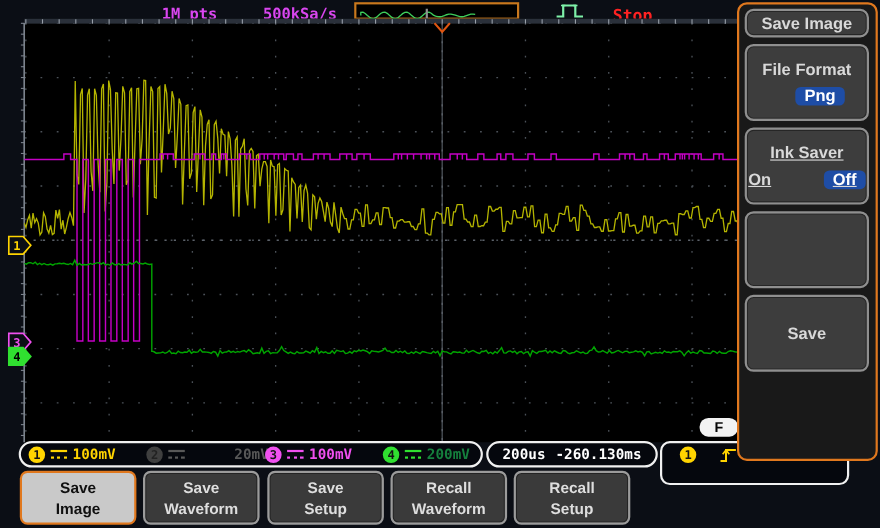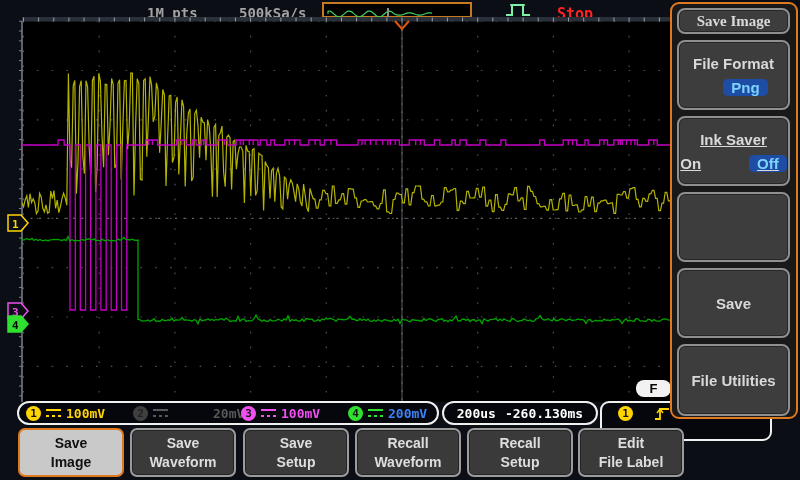--- a/index.html
+++ b/index.html
@@ -7,21 +7,21 @@
   }
   html,body{margin:0;padding:0;background:#0b0e15;}
   .screen{position:relative;width:800px;height:480px;background:#0b0e15;overflow:hidden;
           font-family:"DejaVu Sans Mono",monospace;}
   .abs{position:absolute;}
 
   
   .logo{left:20px;top:0px;font-family:"Liberation Sans",sans-serif;font-weight:bold;
         font-size:16px;color:#f2f2f2;letter-spacing:0.5px;}
   .logo .sha{border-bottom:3px solid var(--accent);}
-  .toptxt{top:5px;font:bold 14px "DejaVu Sans Mono",monospace;color:#a3a3a3;}
+  .toptxt{top:5px;font:bold 14px "DejaVu Sans Mono",monospace;color:#d946ef;}
   .mem{left:147px;} .rate{left:239px;}
   .stoptxt{left:557px;top:5px;font:bold 15px "DejaVu Sans Mono",monospace;color:var(--stop);}
   .preview{left:322px;top:2px;width:150px;height:16px;border:2px solid #c8781e;background:#000;box-sizing:border-box;}
   .pulseicon{left:504px;top:2px;width:28px;height:16px;}
 
   
   #scope{left:0;top:0;z-index:1;}
 
   
   .fbadge{left:636px;top:380px;width:35px;height:17px;background:#f2f2f2;border-radius:8px;
@@ -52,24 +52,24 @@
            font:bold 14px/1.3 "Liberation Sans",sans-serif;display:flex;flex-direction:column;
            align-items:center;justify-content:center;text-align:center;z-index:6;box-sizing:border-box;cursor:pointer;}
   .softkey.active{background:#c9c9c9;border:2px solid var(--accent);color:#101010;box-shadow:none;}
 
   
   .menu{left:670px;top:2px;width:128px;height:417px;background:#191919;border:2px solid var(--accent);
         border-radius:9px;z-index:7;box-sizing:border-box;}
   .mbtn{position:absolute;left:5px;width:113px;background:#3d3d3d;border:2px solid #8f8f8f;border-radius:8px;
         box-shadow:inset 0 0 0 1px #262626;color:#d9d9d9;font:bold 15px "Liberation Sans",sans-serif;
         box-sizing:border-box;cursor:pointer;}
-  .mtitle{top:4px;height:26px;display:flex;align-items:center;justify-content:center;font-family:Liberation Serif, serif;}
+  .mtitle{top:4px;height:26px;display:flex;align-items:center;justify-content:center;}
   .mb{display:flex;flex-direction:column;align-items:center;justify-content:center;gap:7px;height:70px;}
   .mb2{top:36px;text-align:right;} .mb3{top:112px;text-decoration:underline;} .mb4{top:188px;height:70px;} .mb5{top:264px;} .mb6{top:340px;height:72px;}
-  .chip{background:var(--blue);color:#7dd3fc;border-radius:5px;padding:0px 8px;font:bold 15px "Liberation Sans",sans-serif;margin-left:24px;}
+  .chip{background:var(--blue);color:#ffffff;border-radius:5px;padding:0px 8px;font:bold 15px "Liberation Sans",sans-serif;margin-left:24px;}
   .inkrow{display:flex;align-items:center;justify-content:center;gap:24px;width:100%;}
 </style>
 </head>
 <body>
 
 <div class="screen">
 
   <svg id="scope" class="abs" width="800" height="480">
       <rect x="22" y="17" width="650" height="385" fill="#000"></rect>
       <line x1="23.5" y1="21" x2="23.5" y2="402" stroke="#4b5158" stroke-width="1.2" stroke-dasharray="1.6 13.2"></line>
@@ -243,21 +243,21 @@
           <span class="dash"></span>
         </span>
       <span class="chscale" id="cs3" style="color: rgb(240, 80, 240);">100mV</span>
     </div>
     <div class="chentry" style="left:329px">
       <span class="chcircle" id="cc4" style="background: rgb(48, 224, 48);">4</span>
       <span class="dcicon" id="dc4" style="color: rgb(48, 224, 48);">
           <span class="bar"></span>
           <span class="dash"></span>
         </span>
-      <span class="chscale" id="cs4" style="color: #3b82f6;">200mV</span>
+      <span class="chscale" id="cs4" style="color: #15803d;">200mV</span>
     </div>
   </div>
 
   <div class="abs tbbox">
     <span>200us</span>
     <span>-260.130ms</span>
   </div>
 
   <div class="abs trigbox">
     <span class="chcircle" id="tc" style="background: rgb(255, 212, 0);">1</span>
@@ -280,39 +280,32 @@
       <span>Setup</span>
     </div>
   <div class="softkey" style="left:355px">
       <span>Recall</span>
       <span>Waveform</span>
     </div>
   <div class="softkey" style="left:467px">
       <span>Recall</span>
       <span>Setup</span>
     </div>
-  <div class="softkey" style="left:578px">
-      <span>Edit</span>
-      <span>File Label</span>
-    </div>
 
   <div class="abs menu">
     <div class="mbtn mtitle">Save Image</div>
     <div class="mbtn mb mb2">
       <span>File Format</span>
       <span class="chip">Png</span>
     </div>
     <div class="mbtn mb mb3">
       <span>Ink Saver</span>
       <span class="inkrow">
         <span>On</span>
         <span class="chip">Off</span>
       </span>
     </div>
     <div class="mbtn mb mb4"></div>
     <div class="mbtn mb mb5">
       <span>Save</span>
     </div>
-    <div class="mbtn mb mb6">
-      <span>File Utilities</span>
-    </div>
   </div>
 </div>
 
 </body></html>

